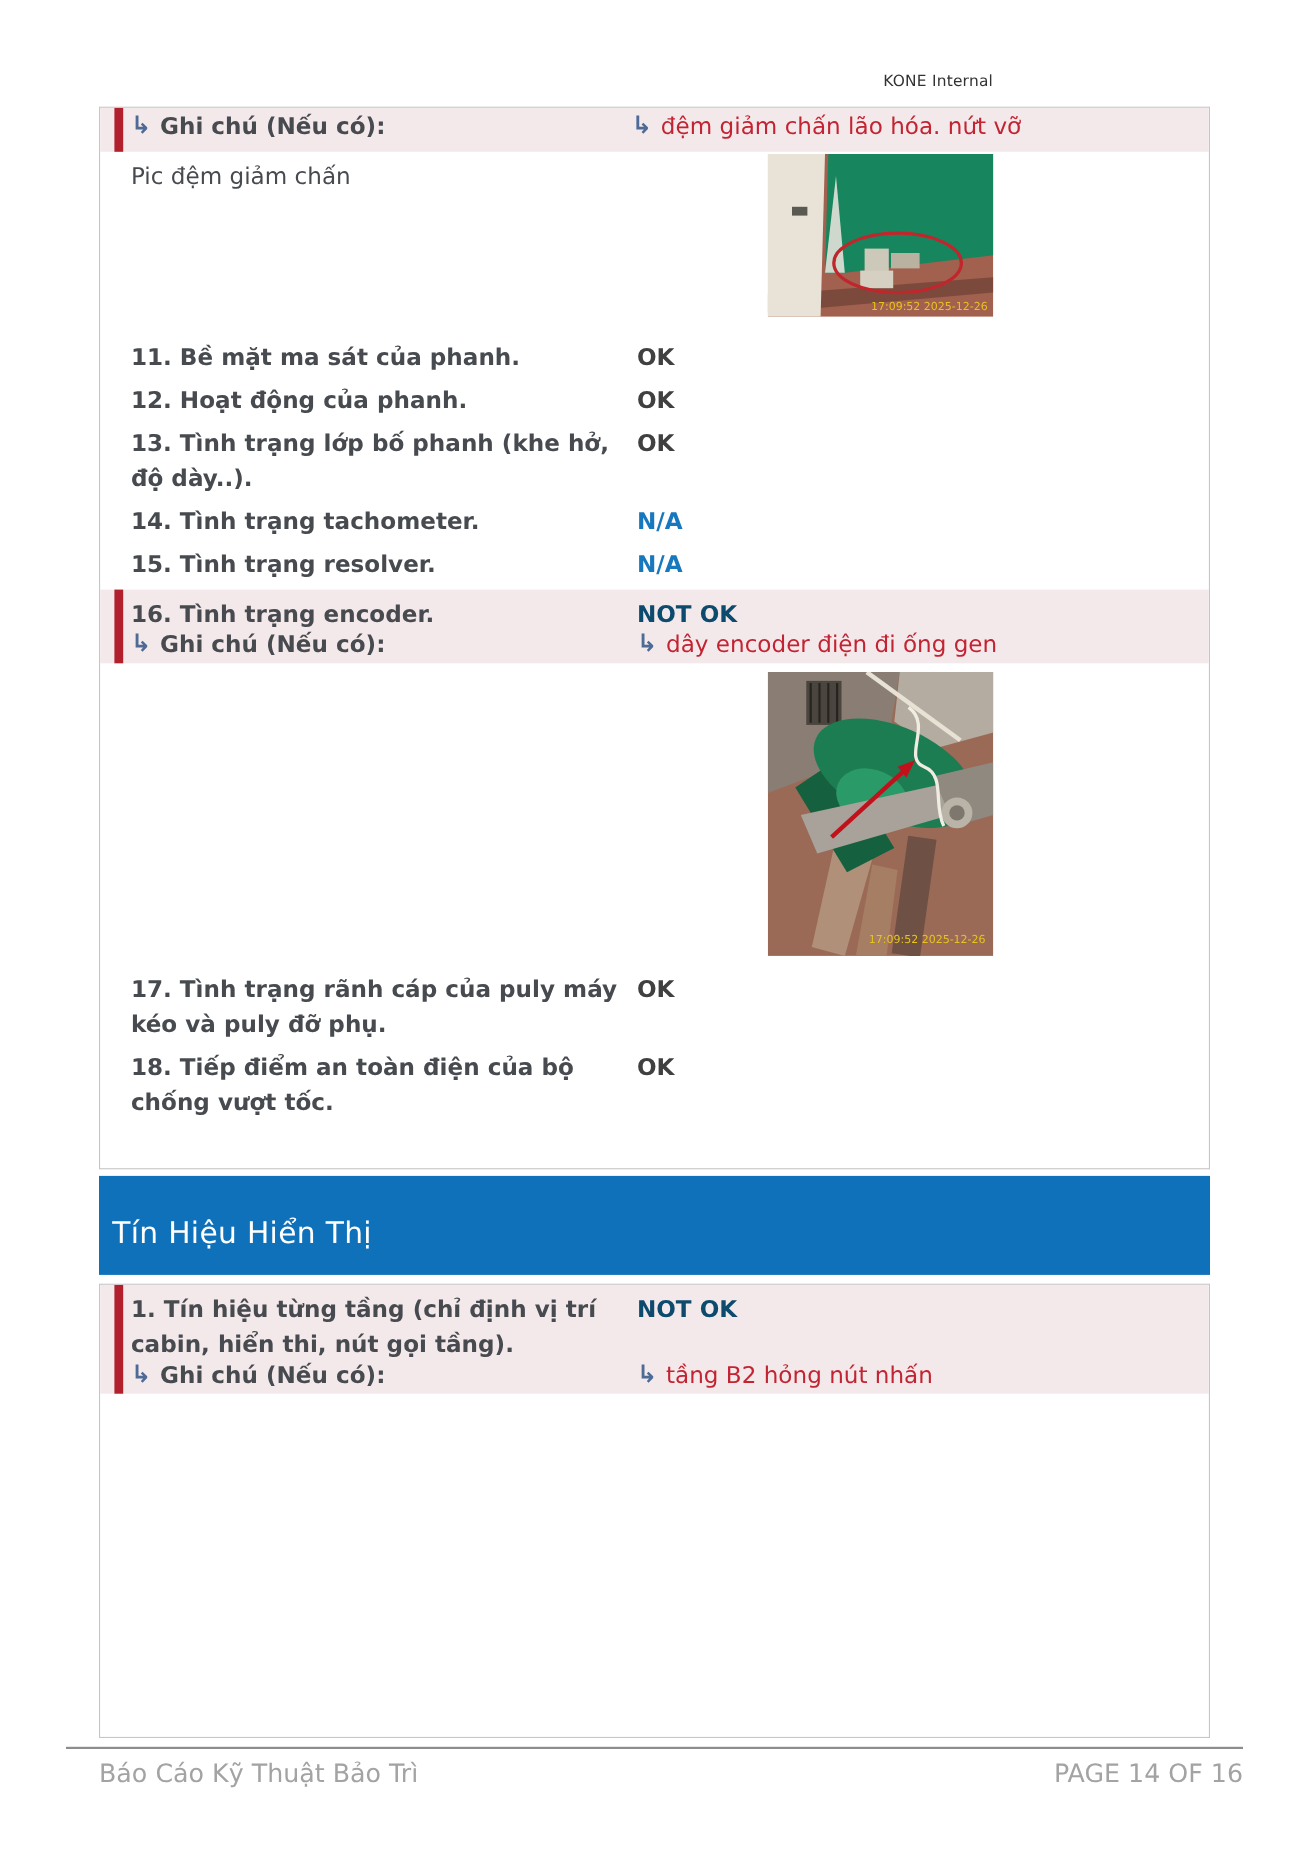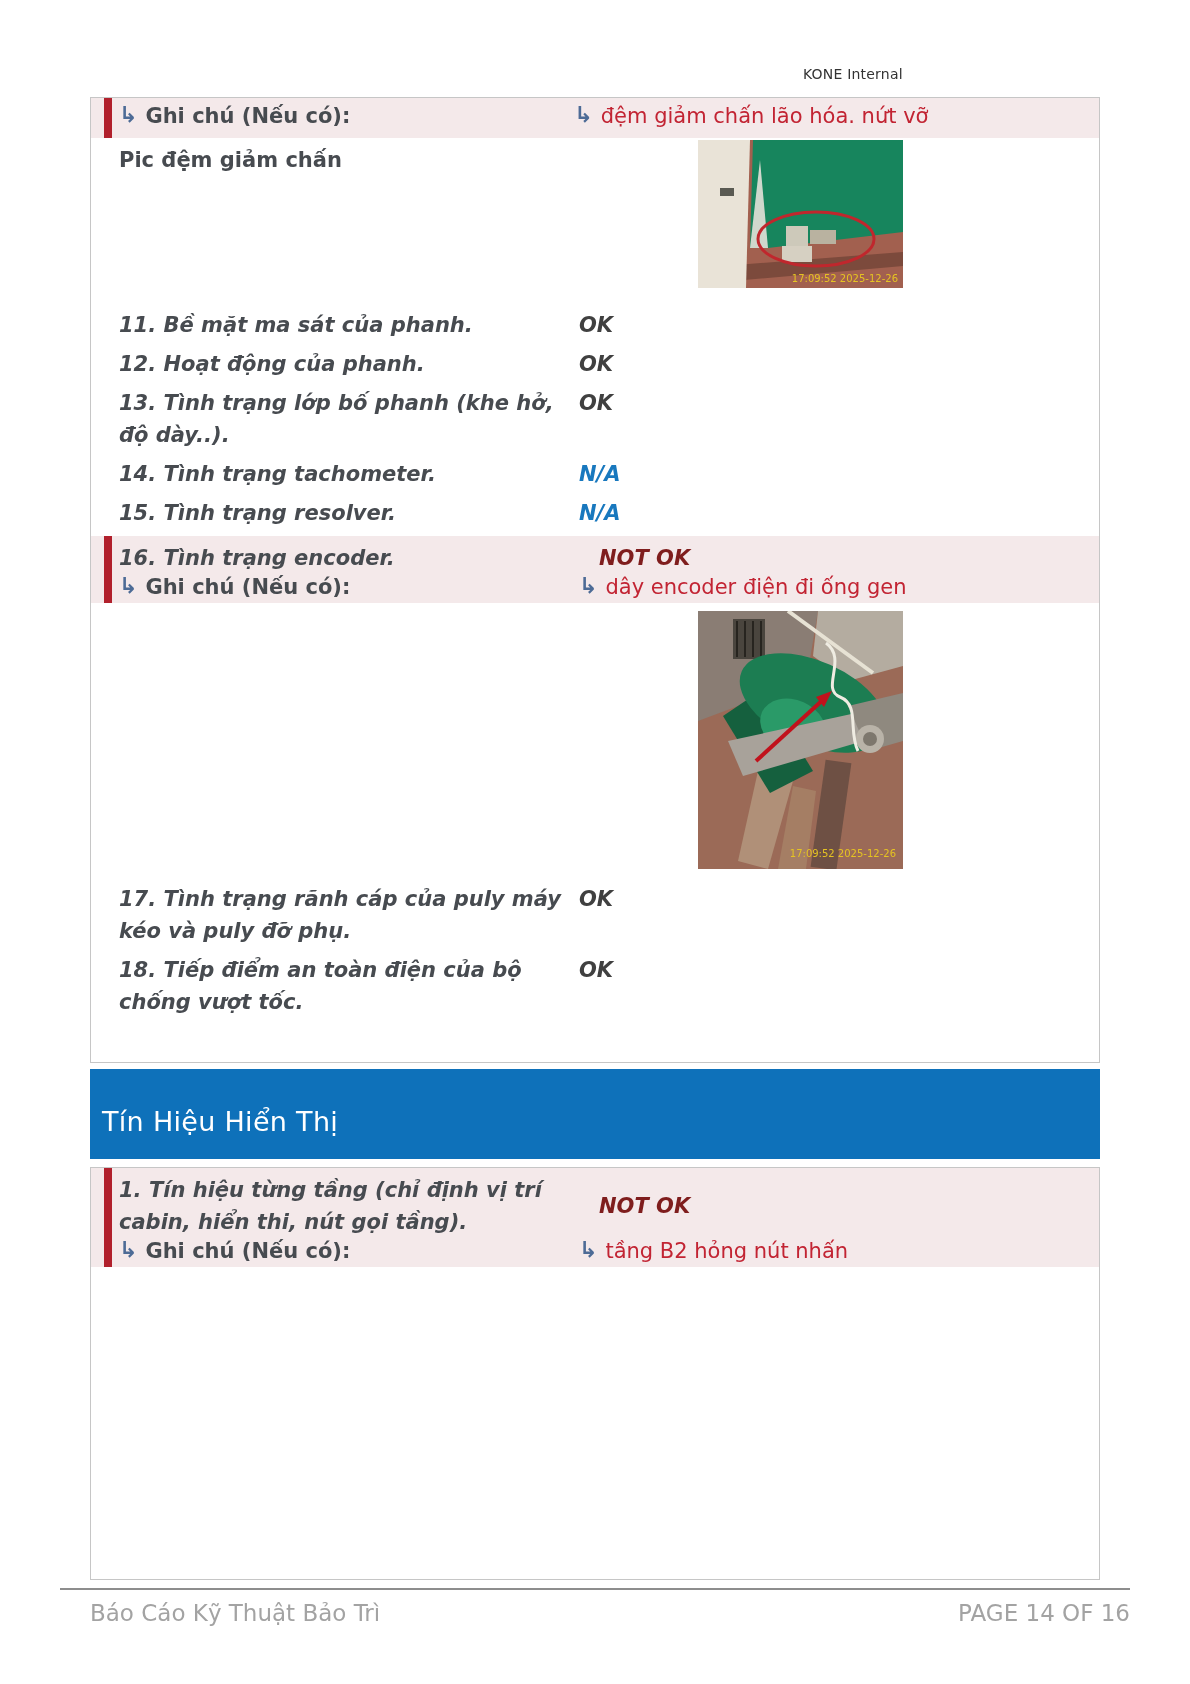--- a/index.html
+++ b/index.html
@@ -35,35 +35,35 @@
   .note-value { font-size:21px; color:#c22433; }
   .arrow {
     font-weight:bold; font-size:22px; color:#4d6b96; margin-right:8px;
     position:relative; top:-1px;
   }
   .note-value .arrow { color:#4d6b96; }
 
   .pic-block { position:relative; padding:10px 0 0 28px; }
   .pic-block.first { height:165px; }
   .pic-block.second { height:268px; }
-  .caption { font-weight:bold; font-size:21px; color:#474b50; }
+  .caption { font-weight:normal; font-size:21px; color:#474b50; }
   .photo { position:absolute; left:607px; top:2px; }
 
   .items { padding:0 10px 0 28px; margin-top:6px; }
-  .item-row { display:flex; margin-bottom:7px;font-style:italic; }
+  .item-row { display:flex; margin-bottom:7px; }
   .item-label {
     width:460px; font-weight:bold; font-size:21px; line-height:32px; color:#474b50;
   }
   .item-status { font-weight:bold; font-size:21px; line-height:32px; }
   .st-ok { color:#404040; }
   .st-na { color:#1878be; }
-  .st-notok { color:#7f1d1d;margin-left:20px; }
+  .st-notok { color:#0c4a6e; }
 
   .hl-item { margin:0 0 6px 0; padding-top:6px; padding-bottom:4px; }
-  .hl-item .item-row { margin-bottom:0;align-items:center; }
+  .hl-item .item-row { margin-bottom:0; }
   .hl-item .note-sub { display:flex; }
   .hl-item .note-sub .lcol { width:460px; }
 
   .banner {
     margin-top:6px; width:1010px; height:90px; background:#0e71ba;
     display:flex; align-items:center; padding:14px 0 0 12px;
   }
   .banner-title { color:#ffffff; font-size:27px; font-weight:normal; letter-spacing:.3px; }
 
   .footer-line {

